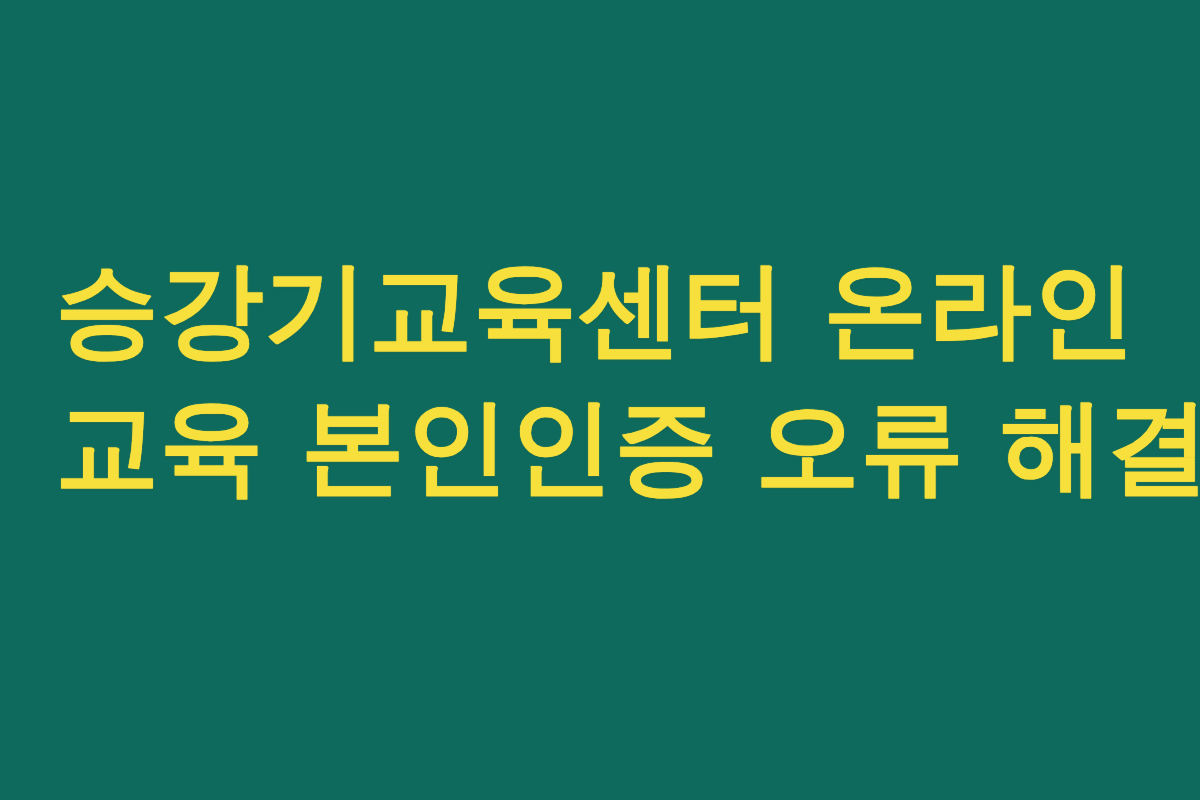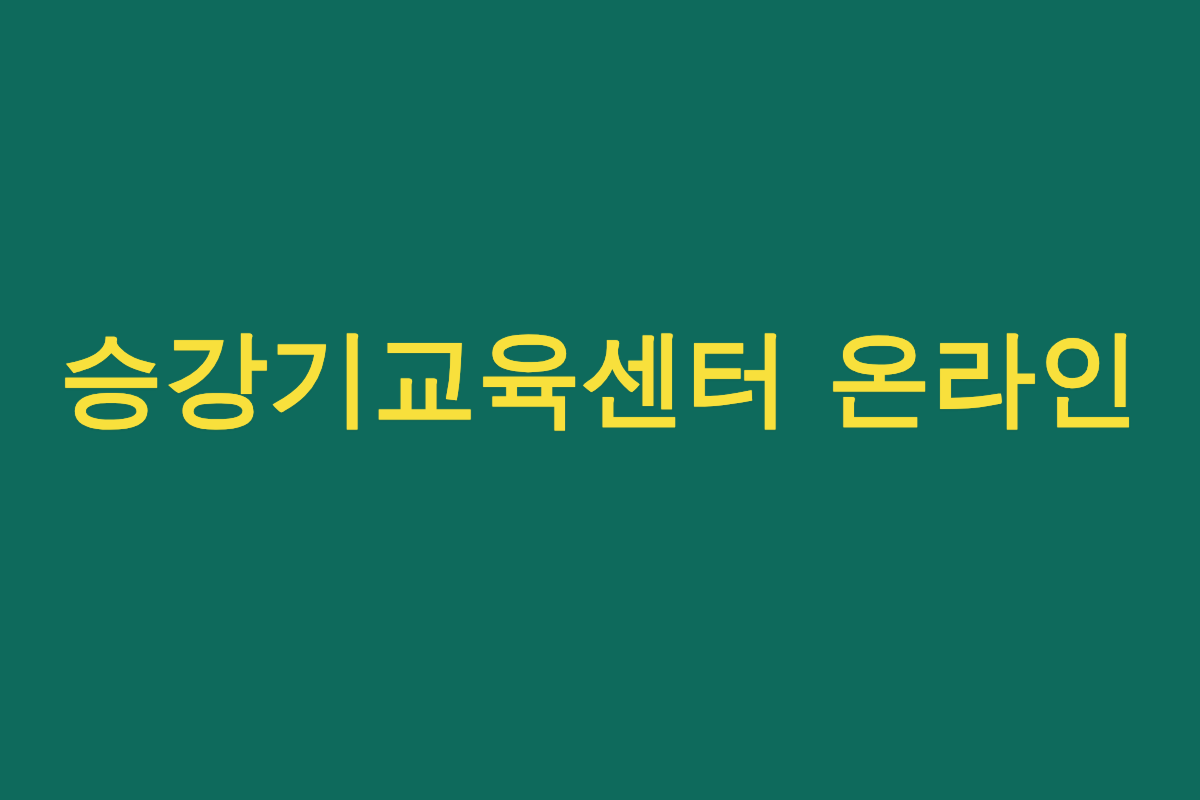--- a/index.html
+++ b/index.html
@@ -22,21 +22,21 @@
     height: 800px;
     background-color: #0e6a5c;
     display: flex;
     align-items: center;
     justify-content: center;
     overflow: hidden;
   }
 
   #title-block {
     width: 1090px;
-    text-align: center;
+    text-align: left;
     
     margin-top: -45px;
   }
 
   .title-line {
     display: block;
     color: #f8e03c;
     font-family: "DejaVu Sans", "Liberation Sans", sans-serif;
     font-size: 104px;
     font-weight: 700;
@@ -51,17 +51,18 @@
 </style>
 </head>
 <body>
 
 <main id="thumbnail-card">
 
   <div id="title-block">
 
     <span class="title-line">승강기교육센터 온라인</span>
 
+    <span class="title-line">교육 본인인증 오류 해결</span>
 
 
   </div>
 
 </main>
 
 </body></html>

